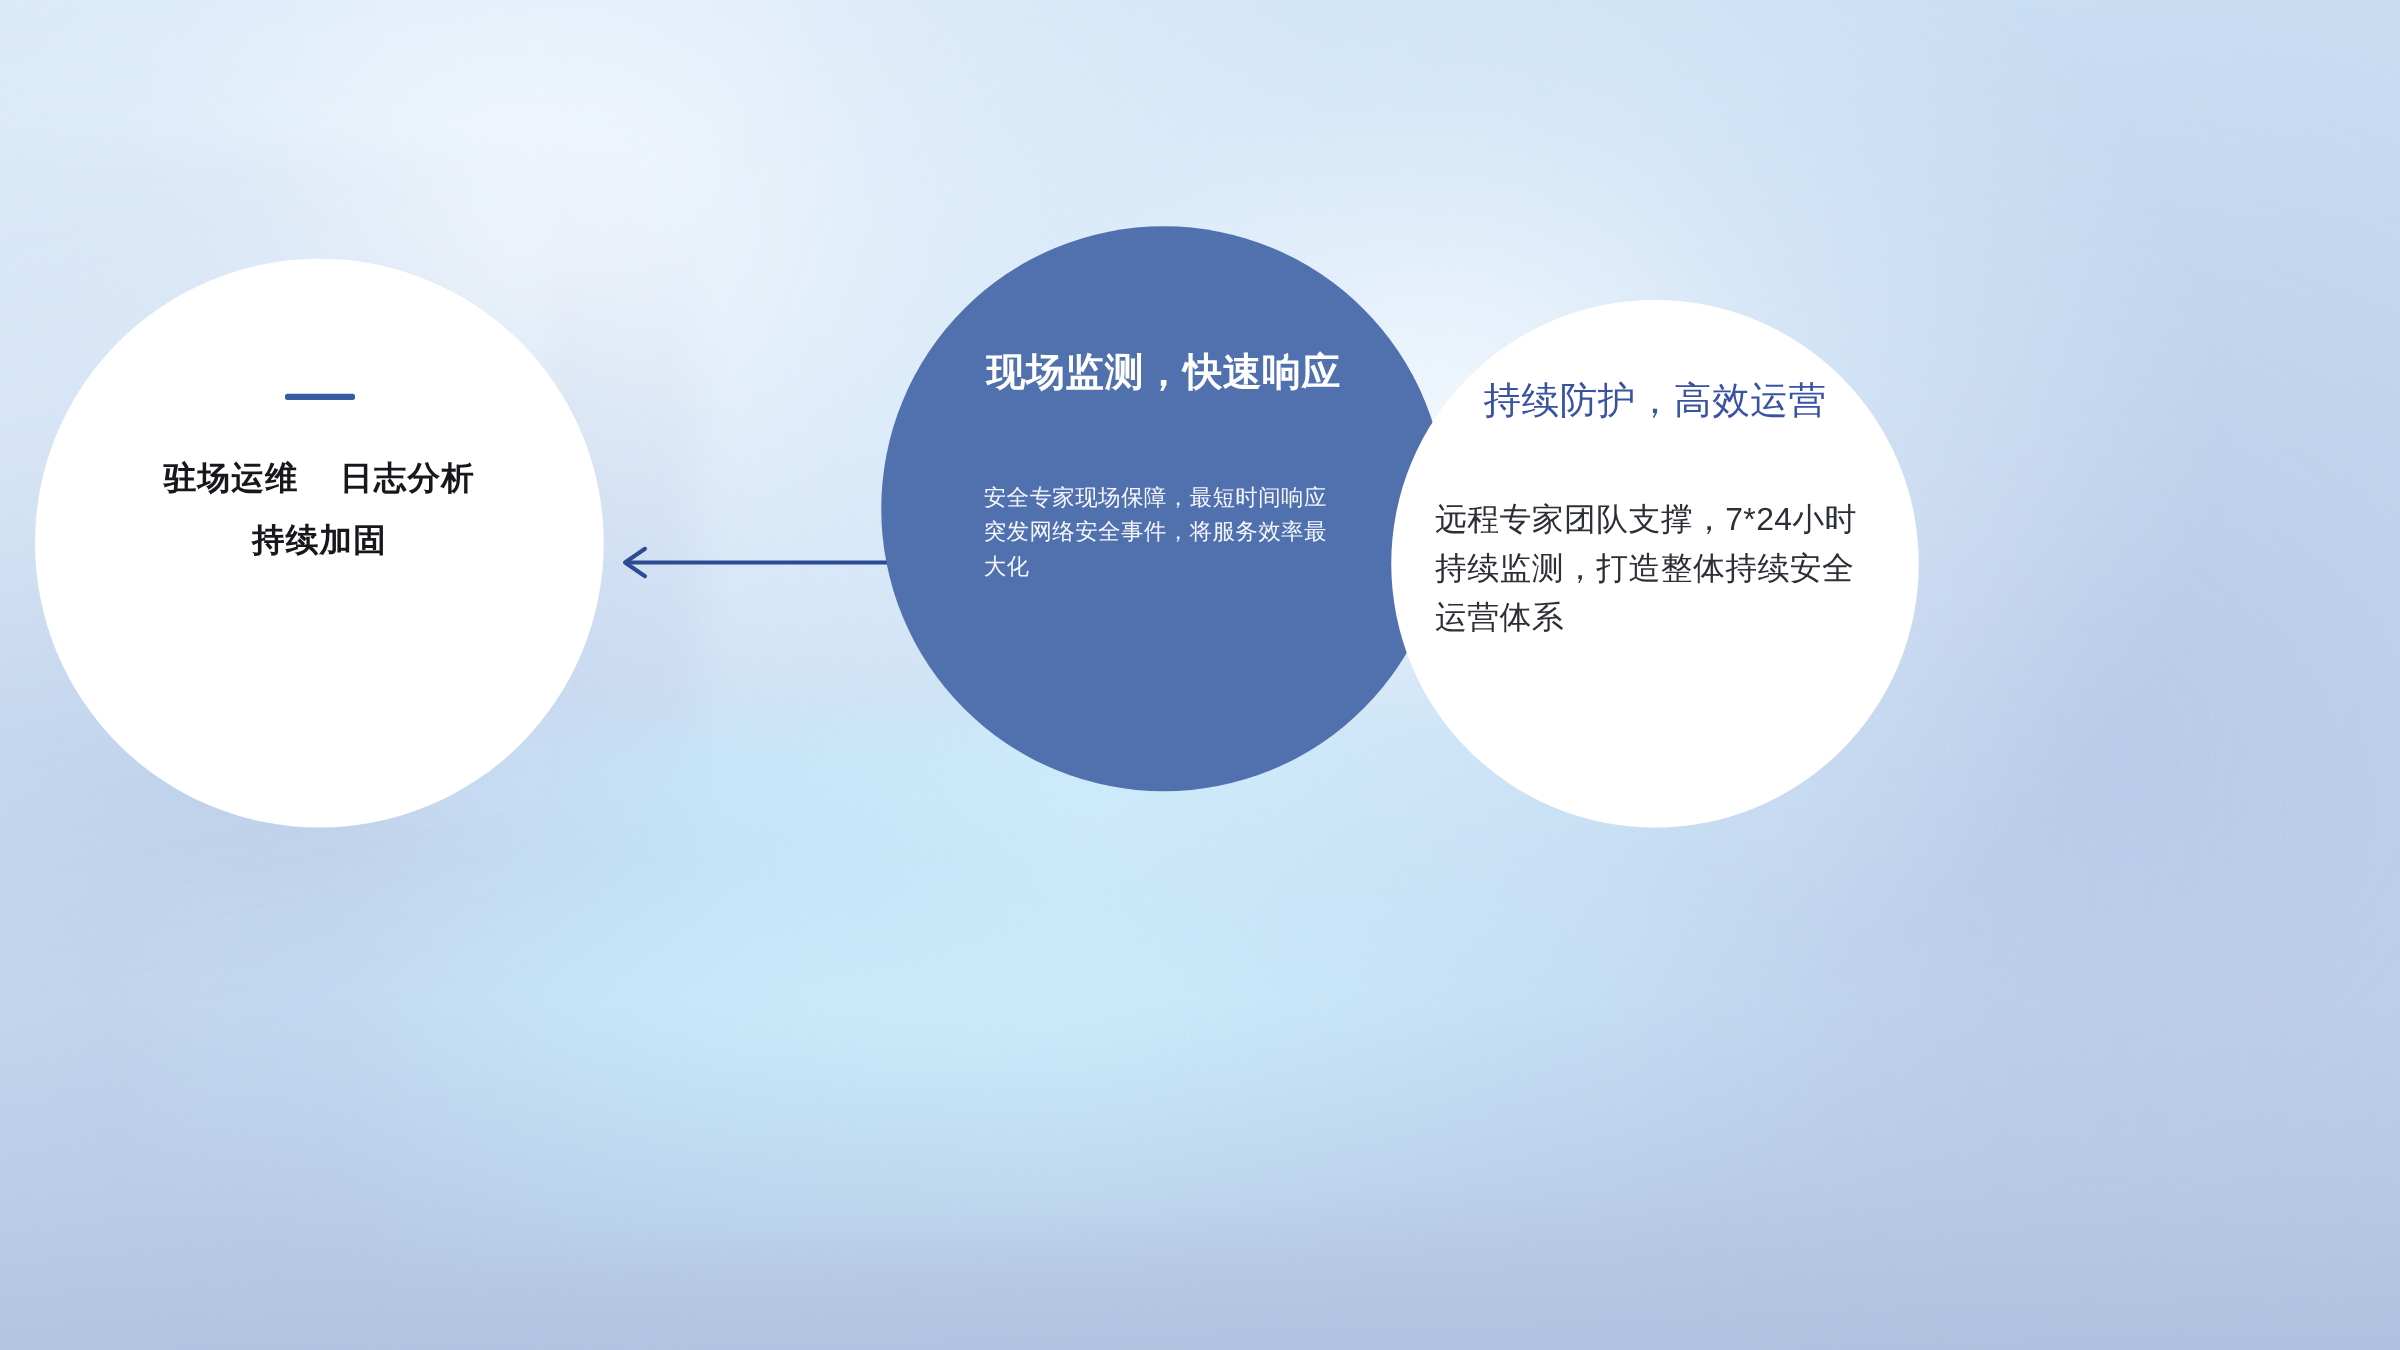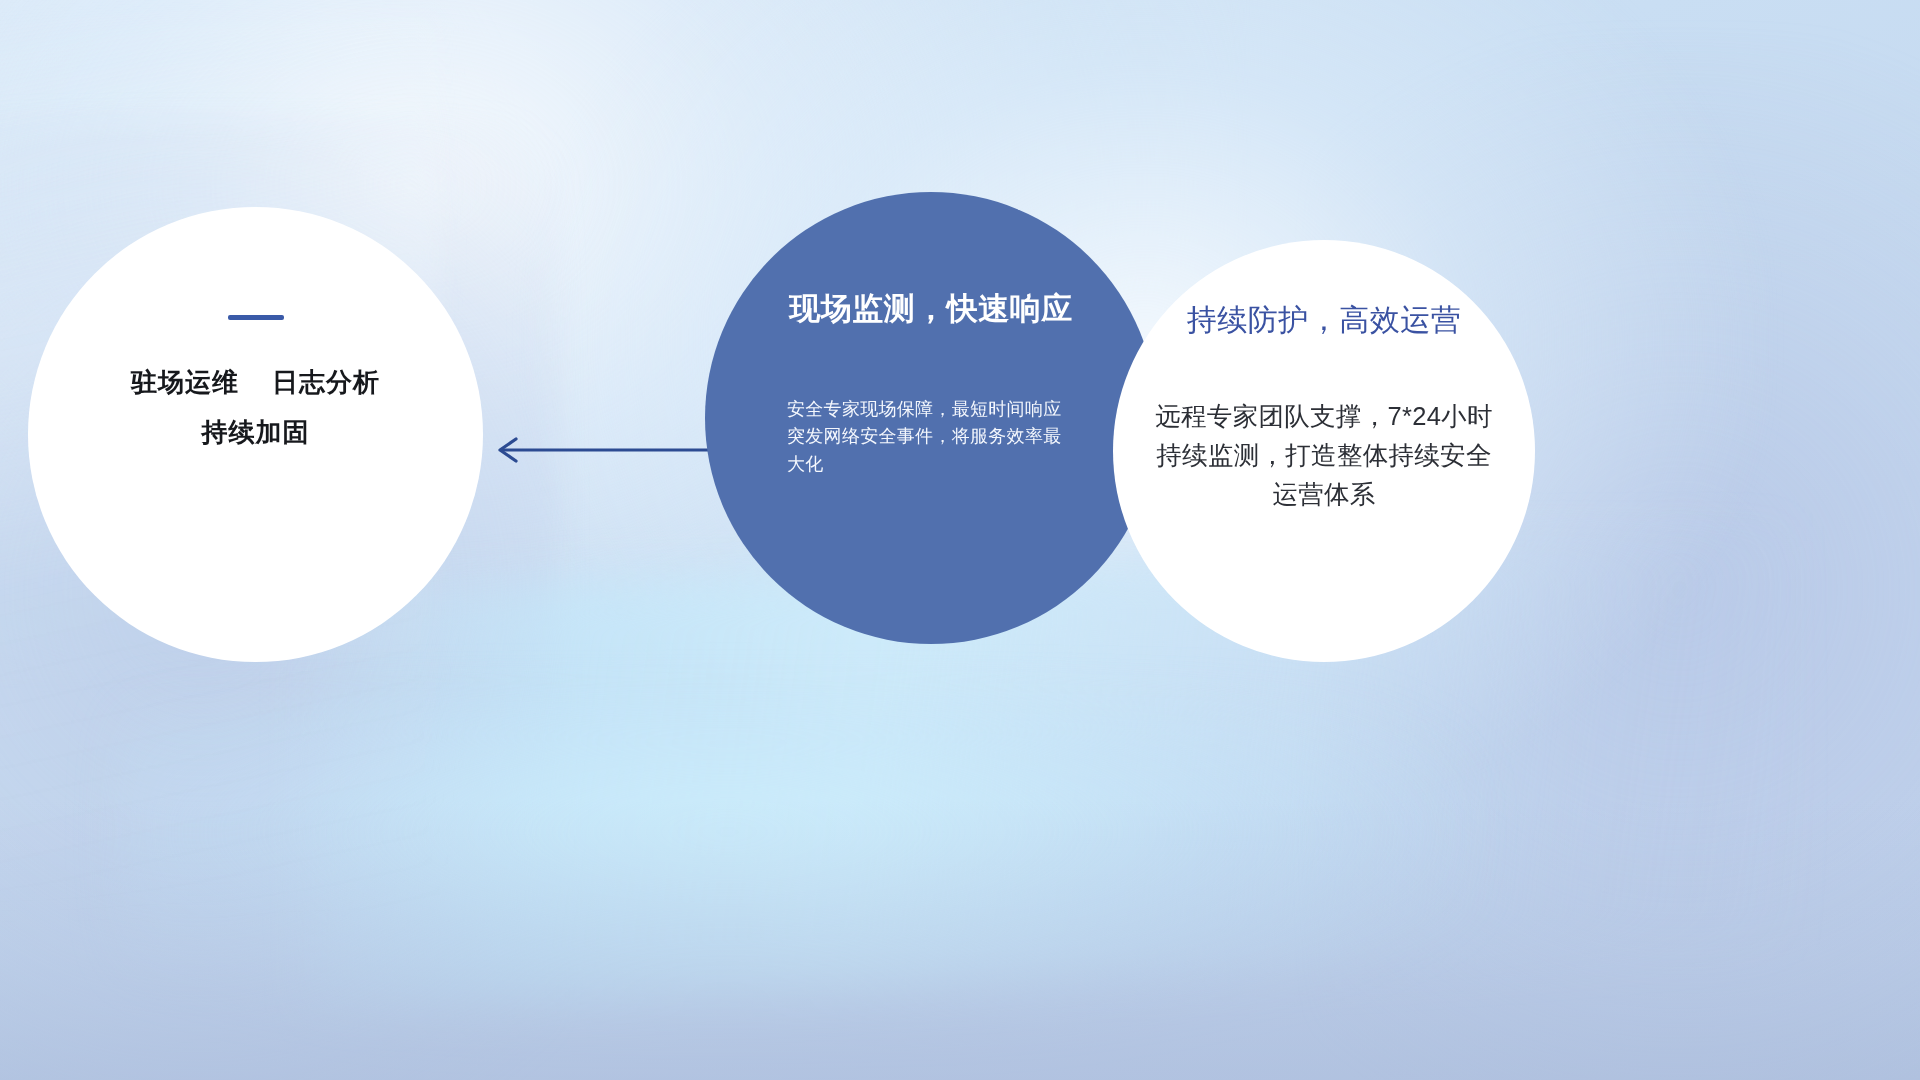--- a/index.html
+++ b/index.html
@@ -175,21 +175,21 @@
     font-size: 26px;
     font-weight: bold;
     color: #16181c;
     letter-spacing: 1px;
     white-space: pre;
     line-height: 1.12;
   }
 
   .circle-mid {
     left: 705px;
-    top: 192px;
+    top: 181px;
     width: 452px;
     height: 452px;
     background: #5170ae;
     z-index: 5;
     display: flex;
     flex-direction: column;
     align-items: center;
     justify-content: flex-start;
     padding-top: 96px;
   }
@@ -229,21 +229,21 @@
     color: #3a52a2;
     letter-spacing: 0.5px;
     margin-bottom: 56px;
     white-space: nowrap;
   }
   .right-body {
     width: 352px;
     font-size: 25.5px;
     line-height: 1.52;
     color: #2c2f36;
-    text-align: center;
+    text-align: left;
     letter-spacing: 0.3px;
   }
 </style>
 </head>
 <body>
 
 <div id="stage">
 
   <div class="bg-base"></div>
   <div class="bg-topleft-cool"></div>

